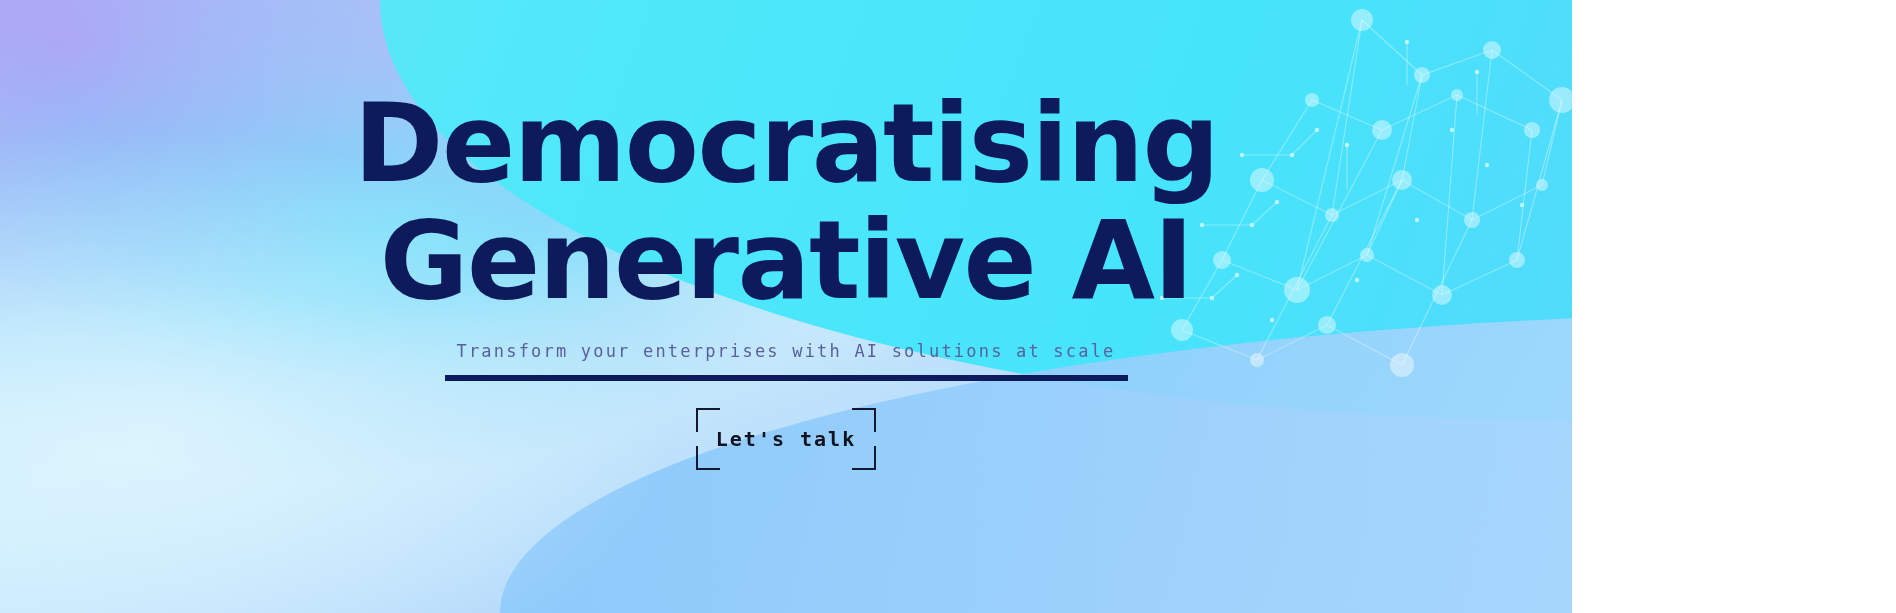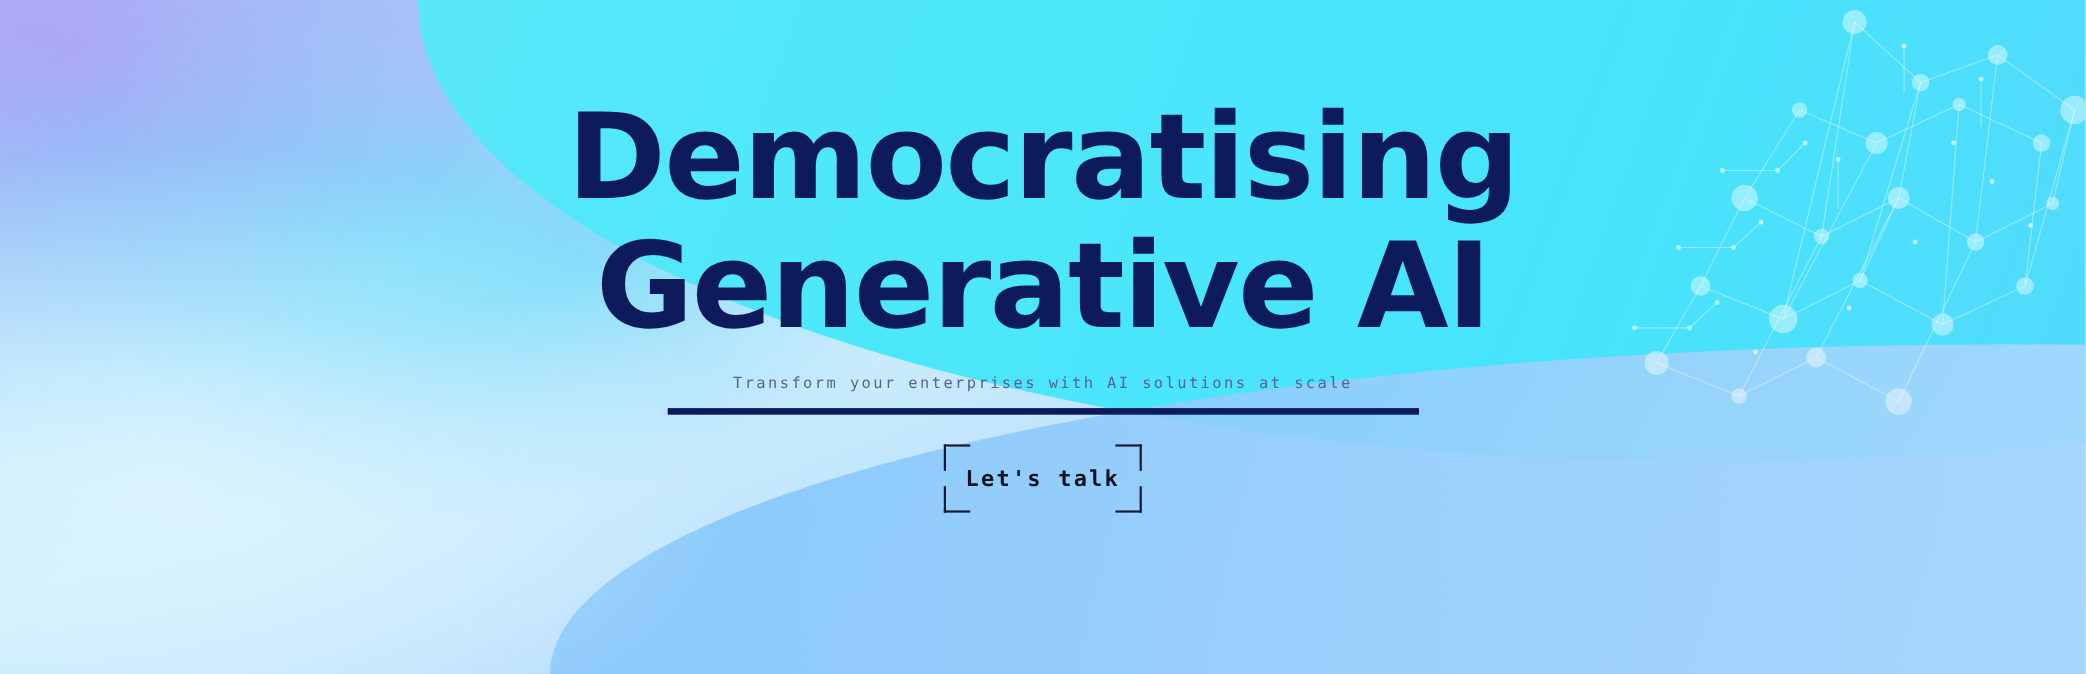--- a/index.html
+++ b/index.html
@@ -3,25 +3,25 @@
 <meta charset="utf-8">
 <style>
   html, body {
     margin: 0;
     padding: 0;
     background: #ffffff;
   }
 
   #hero {
     position: relative;
-    width: 1896px;
+    width: 1572px;
     height: 613px;
     overflow: hidden;
     font-family: "Liberation Sans", sans-serif;
-    background: #86efac;
+    background: #eab308;
   }
 
   
   .bg-layer {
     position: absolute;
     inset: 0;
     pointer-events: none;
   }
 
   
@@ -108,21 +108,21 @@
     letter-spacing: -1.5px;
     text-align: center;
     font-family: "DejaVu Sans", sans-serif;
     max-width: 1000px;
   }
   .headline .line { display: block; }
 
   .tagline {
     margin: 22px 0 0 0;
     color: #5a5f9e;
-    font-size: 14px;
+    font-size: 17px;
     letter-spacing: 2.2px;
     font-family: "DejaVu Sans Mono", monospace;
     text-align: center;
     white-space: nowrap;
   }
 
   .rule {
     margin-top: 14px;
     width: 683px;
     height: 6px;

